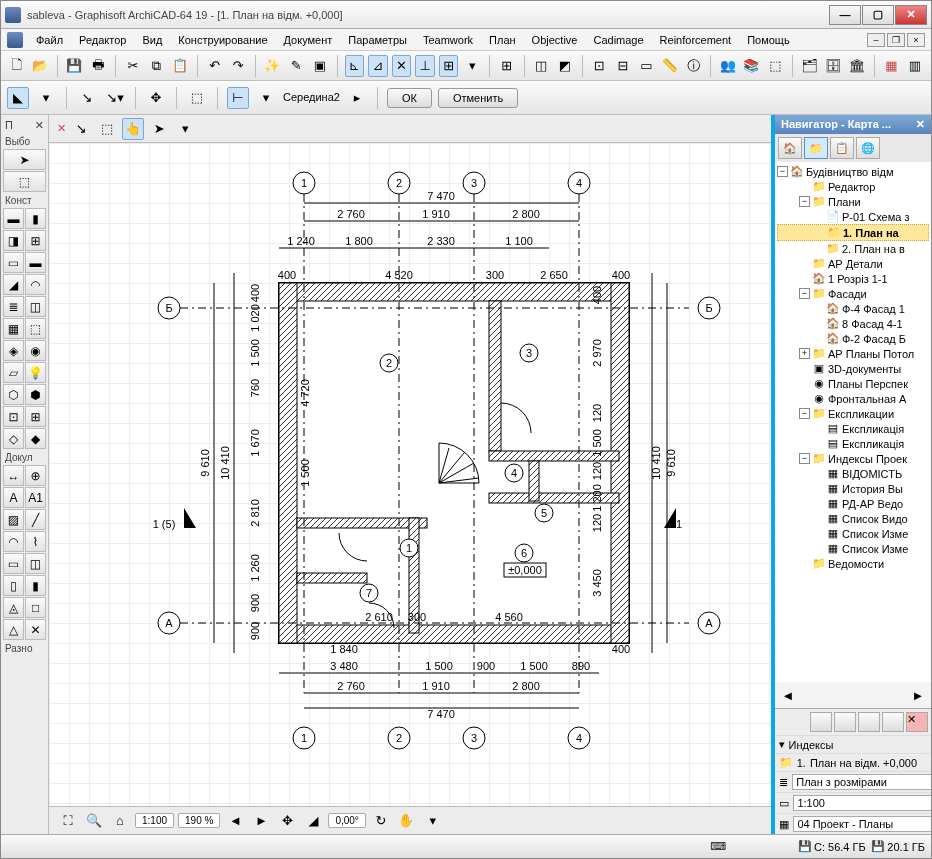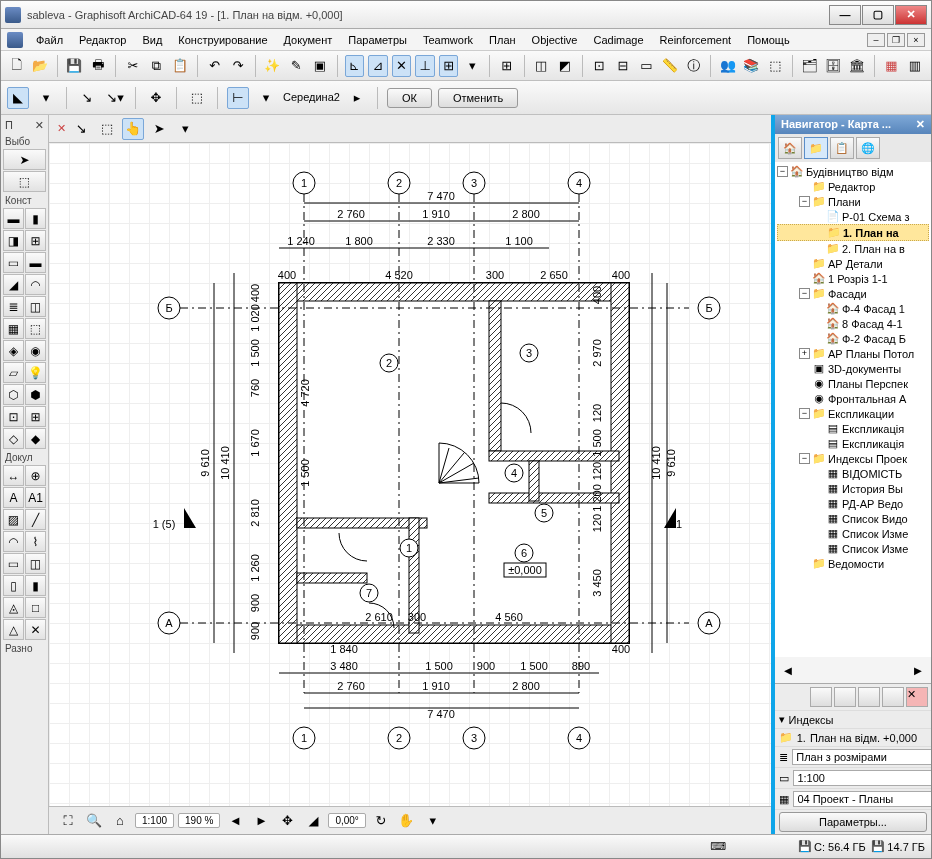--- a/index.html
+++ b/index.html
@@ -711,32 +711,29 @@
       </div>
       <div class="prop-row">
         <span>▭</span>
         <input value="1:100" style="">
 
       </div>
       <div class="prop-row">
         <span>▦</span>
         <input value="04 Проект - Планы" style="">
       </div>
-      <div class="prop-row">
-        <button class="info-btn" style="flex:1">Параметры...</button>
-      </div>
     </div>
   </div>
 </div>
 
 <div class="statusbar">
   <div style="flex:1"></div>
   <span>⌨</span>
   <div style="width:60px"></div>
   <div class="sb-group">
     <span>💾</span>
     <span>C: 56.4 ГБ</span>
   </div>
   <div class="sb-group">
     <span>💾</span>
-    <span>14.7 ГБ</span>
+    <span>20.1 ГБ</span>
   </div>
 </div>
 
 </body></html>

